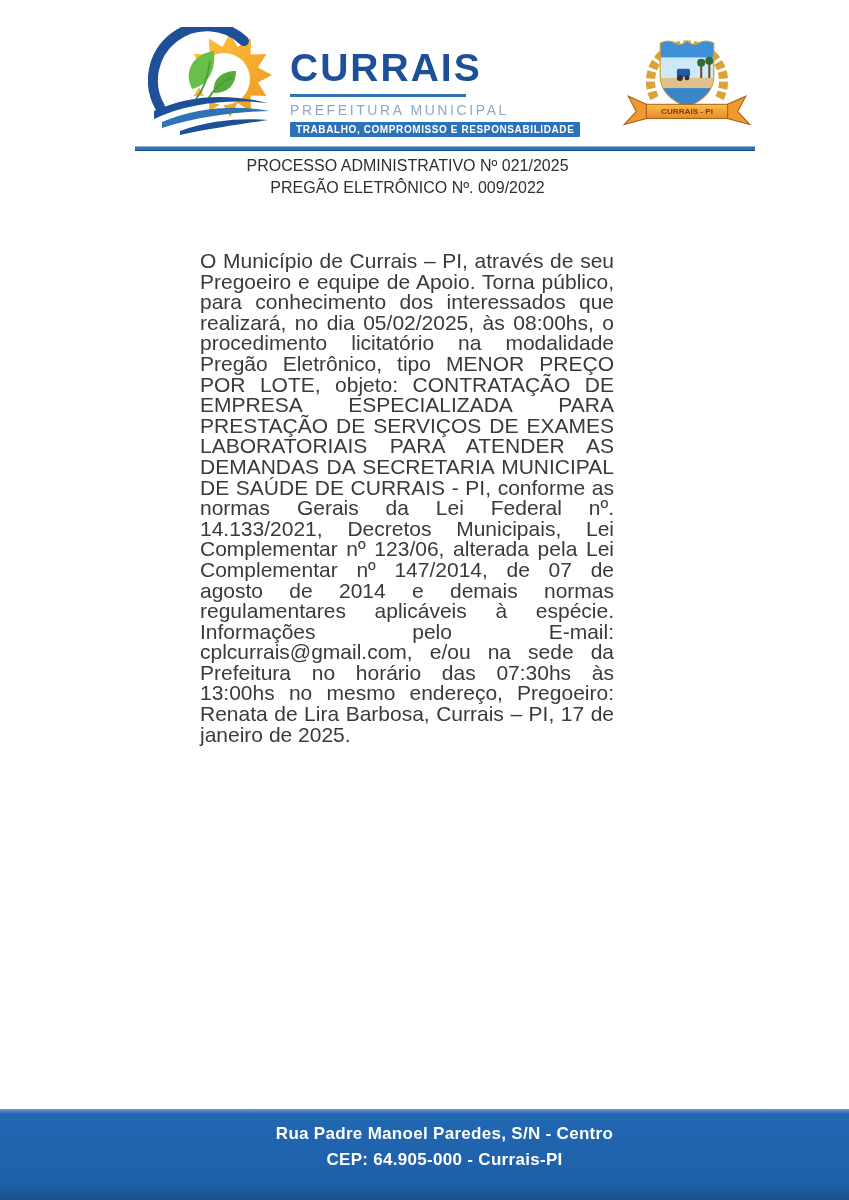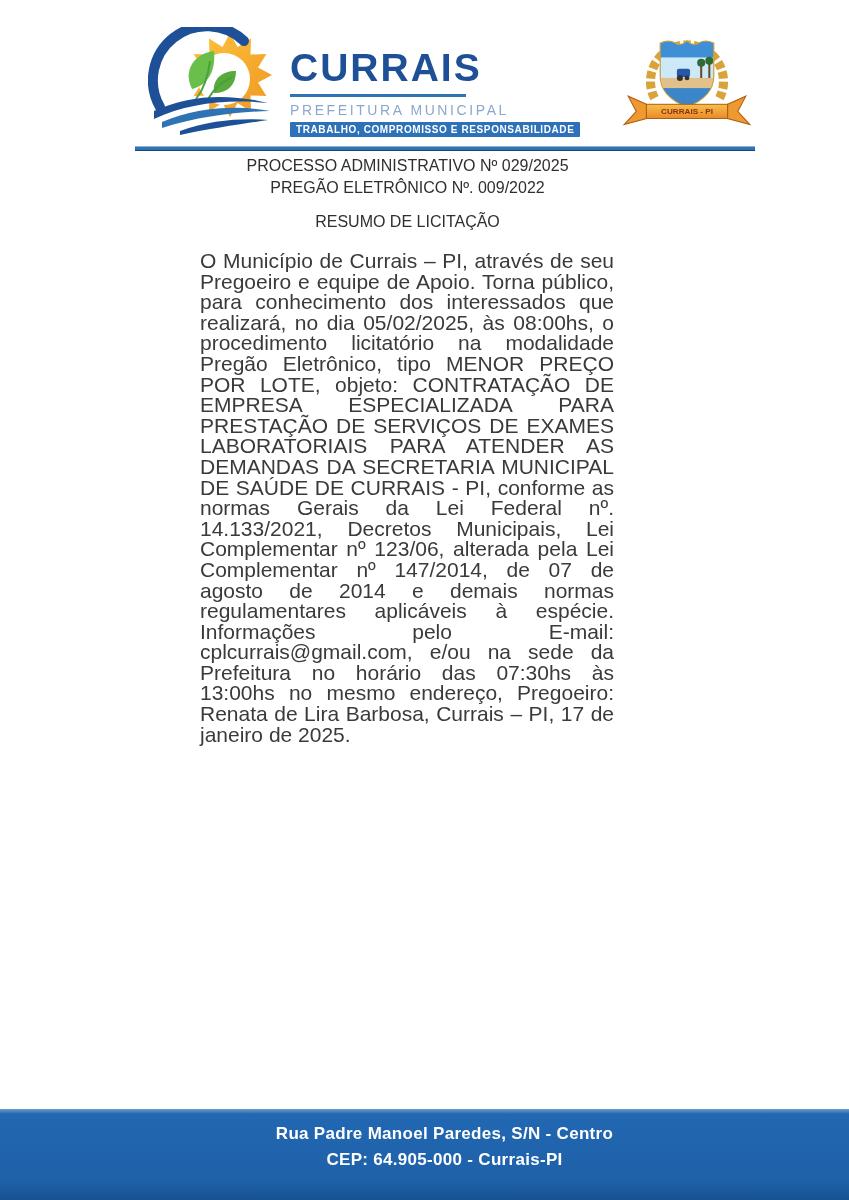--- a/index.html
+++ b/index.html
@@ -136,23 +136,22 @@
       <circle cx="70" cy="46" r="2.4" fill="#333333"></circle>
     </g>
 
     <rect x="30" y="72" width="80" height="14" fill="url(#ribGrad)" stroke="#b05c14" stroke-width="1"></rect>
     <text x="70" y="82" text-anchor="middle" font-size="8" font-weight="bold" fill="#8b2f12" font-family="Liberation Sans, sans-serif">CURRAIS - PI</text>
   </svg>
 
   <div class="divider"></div>
 
   <div class="titles">
-    <div>PROCESSO ADMINISTRATIVO Nº 029/2025</div>
+    <div>PROCESSO ADMINISTRATIVO Nº 021/2025</div>
     <div>PREGÃO ELETRÔNICO Nº. 009/2022</div>
-    <div class="title-line3">RESUMO DE LICITAÇÃO</div>
   </div>
 
   <div class="body-par">O Município de Currais – PI, através de seu Pregoeiro e equipe de Apoio. Torna público, para conhecimento dos interessados que realizará, no dia 05/02/2025, às 08:00hs, o procedimento licitatório na modalidade Pregão Eletrônico, tipo MENOR PREÇO POR LOTE, objeto: CONTRATAÇÃO DE EMPRESA ESPECIALIZADA PARA PRESTAÇÃO DE SERVIÇOS DE EXAMES LABORATORIAIS PARA ATENDER AS DEMANDAS DA SECRETARIA MUNICIPAL DE SAÚDE DE CURRAIS - PI, conforme as normas Gerais da Lei Federal nº. 14.133/2021, Decretos Municipais, Lei Complementar nº 123/06, alterada pela Lei Complementar nº 147/2014, de 07 de agosto de 2014 e demais normas regulamentares aplicáveis à espécie. Informações pelo E-mail: cplcurrais@gmail.com, e/ou na sede da Prefeitura no horário das 07:30hs às 13:00hs no mesmo endereço, Pregoeiro: Renata de Lira Barbosa, Currais – PI, 17 de janeiro de 2025.</div>
 
   <div class="footer">
     <div class="footer-text">
       <div>Rua Padre Manoel Paredes, S/N - Centro</div>
       <div>CEP: 64.905-000 - Currais-PI</div>
     </div>
   </div>

